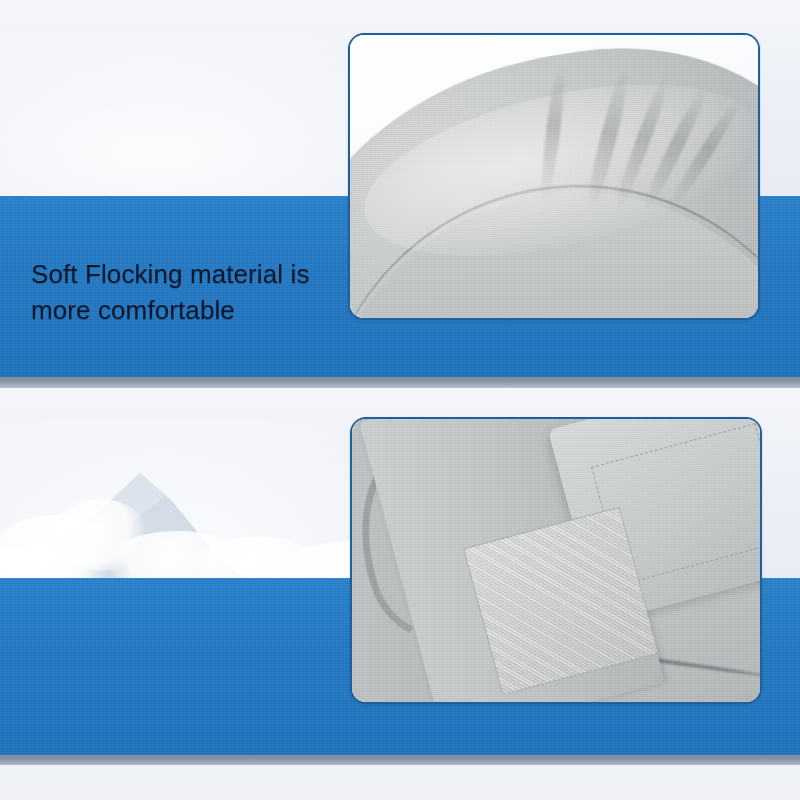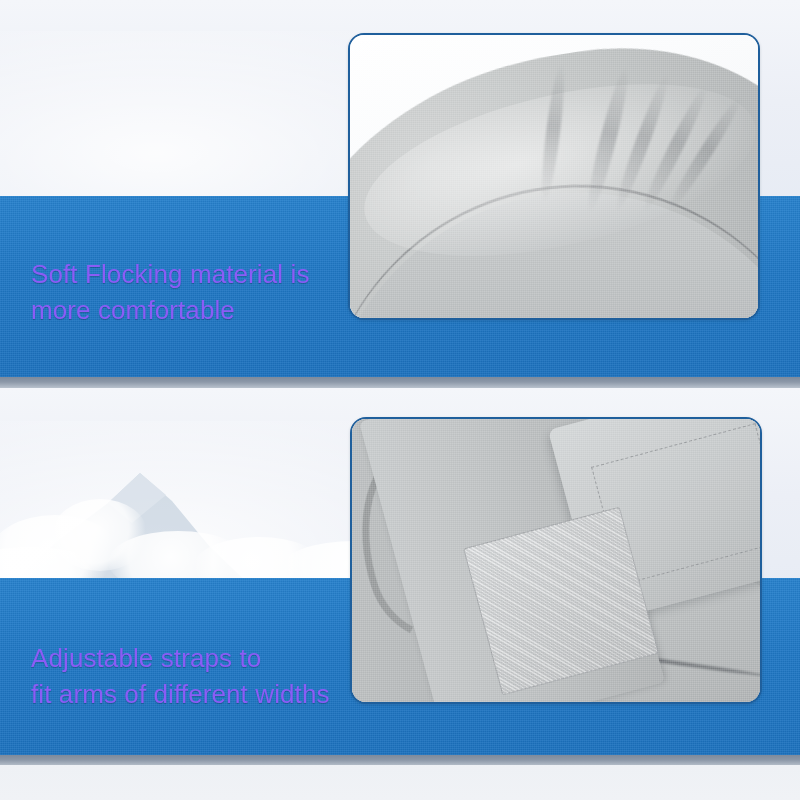--- a/index.html
+++ b/index.html
@@ -106,21 +106,21 @@
     height: 11px;
     background: linear-gradient(180deg, #7d8a9c 0%, #8c98a8 45%, #b9c2cd 100%);
   }
   #band-shadow-1 { top: 377px; }
   #band-shadow-2 { top: 367px; }
 
   
   .caption {
     position: absolute;
     z-index: 5;
-    color: #8b5cf6;
+    color: #0f172a;
     font-family: "Liberation Sans", sans-serif;
     font-size: 26px;
     line-height: 36px;
     letter-spacing: 0.1px;
     white-space: pre;
     text-shadow: 0 1px 1px rgba(0,0,0,0.22);
   }
   #caption-1 { left: 31px; top: 256px; }
   #caption-2 { left: 31px; top: 252px; }
 
@@ -360,22 +360,20 @@
         <div class="cloud-puff" style="left:128px; top:38px; width:140px; height:62px;"></div>
         <div class="cloud-puff" style="left:214px; top:44px; width:130px; height:58px;"></div>
         <div class="cloud-puff" style="left:300px; top:48px; width:150px; height:54px;"></div>
         <div class="cloud-puff" style="left:-30px; top:54px; width:160px; height:58px;"></div>
       </div>
     </div>
 
     <div class="band" id="band-2"></div>
     <div class="band-shadow" id="band-shadow-2"></div>
 
-    <div class="caption" id="caption-2">Adjustable straps to
-fit arms of different widths</div>
 
     <div class="photo-card" id="photo-card-2">
       <div class="photo">
         <div class="p2-bg"></div>
         <div class="p2-light"></div>
         <div class="p2-roll-left"></div>
         <div class="p2-handle"></div>
         <div class="p2-roll-right"></div>
         <div class="p2-shadowline"></div>
         <div class="p2-strap"></div>

